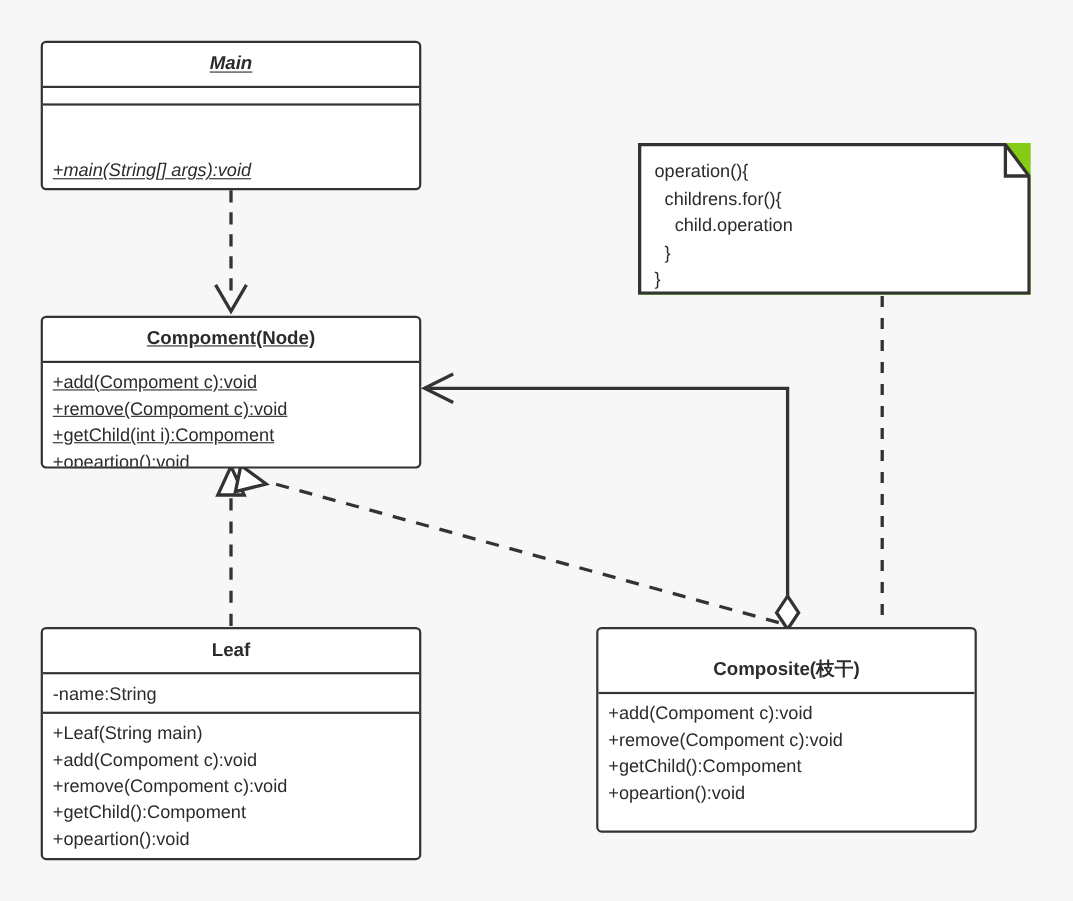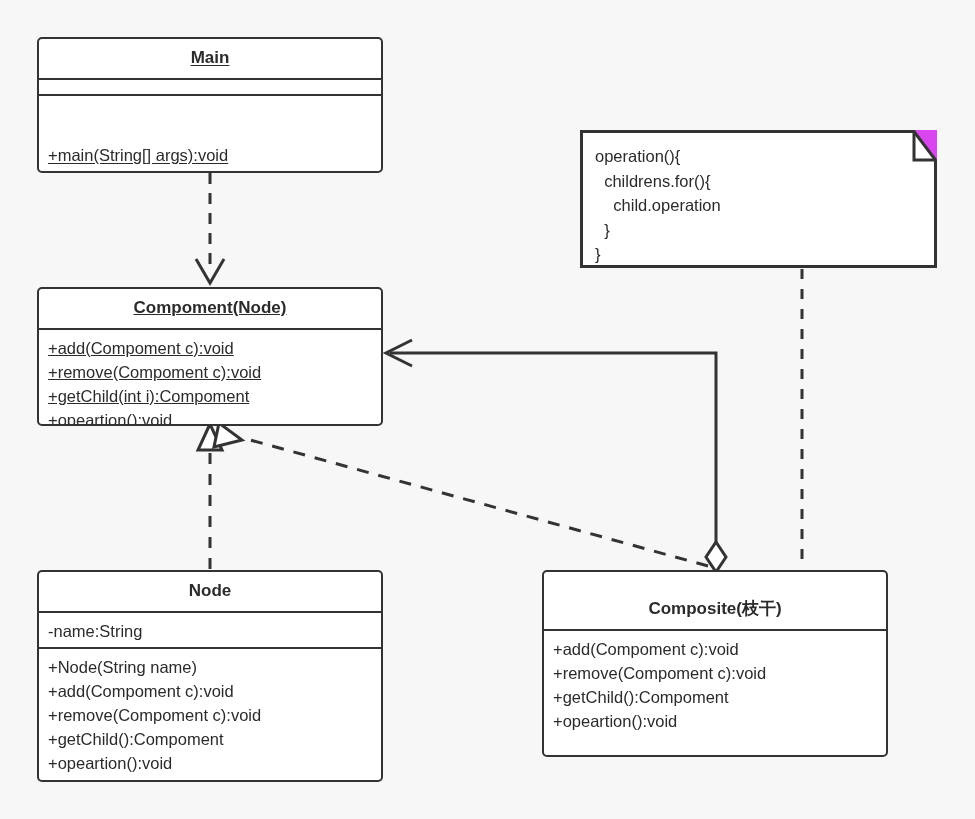--- a/index.html
+++ b/index.html
@@ -74,21 +74,21 @@
     height: 37px;
   }
   .uml-section.members {
     padding-top: 6px;
     padding-bottom: 4px;
   }
   
   .uml-note {
     position: absolute;
     box-sizing: border-box;
-    background: #d946ef;
+    background: #84cc16;
   }
   .uml-note .note-text {
     position: absolute;
     left: 15px;
     top: 14px;
     font-size: 16.5px;
     line-height: 24.5px;
     white-space: pre;
     color: #2b2b2b;
   }
@@ -124,21 +124,21 @@
       <path d="M 412 340 L 386 353 L 412 366" fill="none" stroke="#333333" stroke-width="3" stroke-linecap="butt" stroke-linejoin="miter"></path>
       <polygon points="716,542 726,557 716,572 706,557" fill="#ffffff" stroke="#333333" stroke-width="3" stroke-linejoin="miter"></polygon>
     </g>
 
     
     <g>
       <line x1="802" y1="269" x2="802" y2="569" stroke="#333333" stroke-width="3" stroke-dasharray="10,10"></line>
     </g>
   </svg>
 
-  <div class="uml-class" style="left:37px; top:37px; width:346px; height:136px;">
+  <div class="uml-class" style="left:37px; top:37px; width:346px; height:136px;font-style:italic;">
     <div class="uml-section uml-title underlined">
       <span>Main</span>
     </div>
     <div class="uml-section attrs-empty"></div>
     <div class="uml-section members">
       <div class="uml-row underlined">+main(String[] args):void</div>
     </div>
   </div>
 
   <div class="uml-class" style="left:37px; top:287px; width:346px; height:139px;text-decoration:underline;">
@@ -148,27 +148,27 @@
     <div class="uml-section members">
       <div class="uml-row">+add(Compoment c):void</div>
       <div class="uml-row">+remove(Compoment c):void</div>
       <div class="uml-row">+getChild(int i):Compoment</div>
       <div class="uml-row">+opeartion():void</div>
     </div>
   </div>
 
   <div class="uml-class" style="left:37px; top:570px; width:346px; height:212px;">
     <div class="uml-section uml-title">
-      <span>Node</span>
+      <span>Leaf</span>
     </div>
     <div class="uml-section members">
       <div class="uml-row">-name:String</div>
     </div>
     <div class="uml-section members">
-      <div class="uml-row">+Node(String name)</div>
+      <div class="uml-row">+Leaf(String main)</div>
       <div class="uml-row">+add(Compoment c):void</div>
       <div class="uml-row">+remove(Compoment c):void</div>
       <div class="uml-row">+getChild():Compoment</div>
       <div class="uml-row">+opeartion():void</div>
     </div>
   </div>
 
   <div class="uml-class" style="left:542px; top:570px; width:346px; height:187px;justify-content:center;">
     <div class="uml-section uml-title">
       <span>Composite(枝干)</span>

